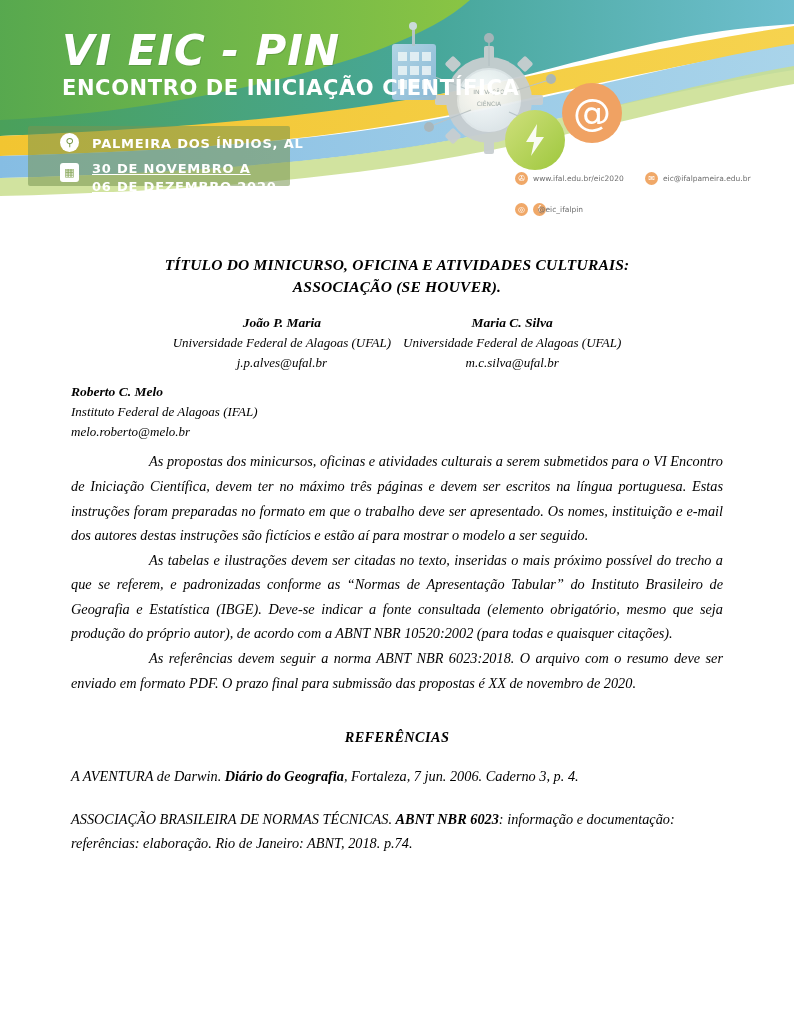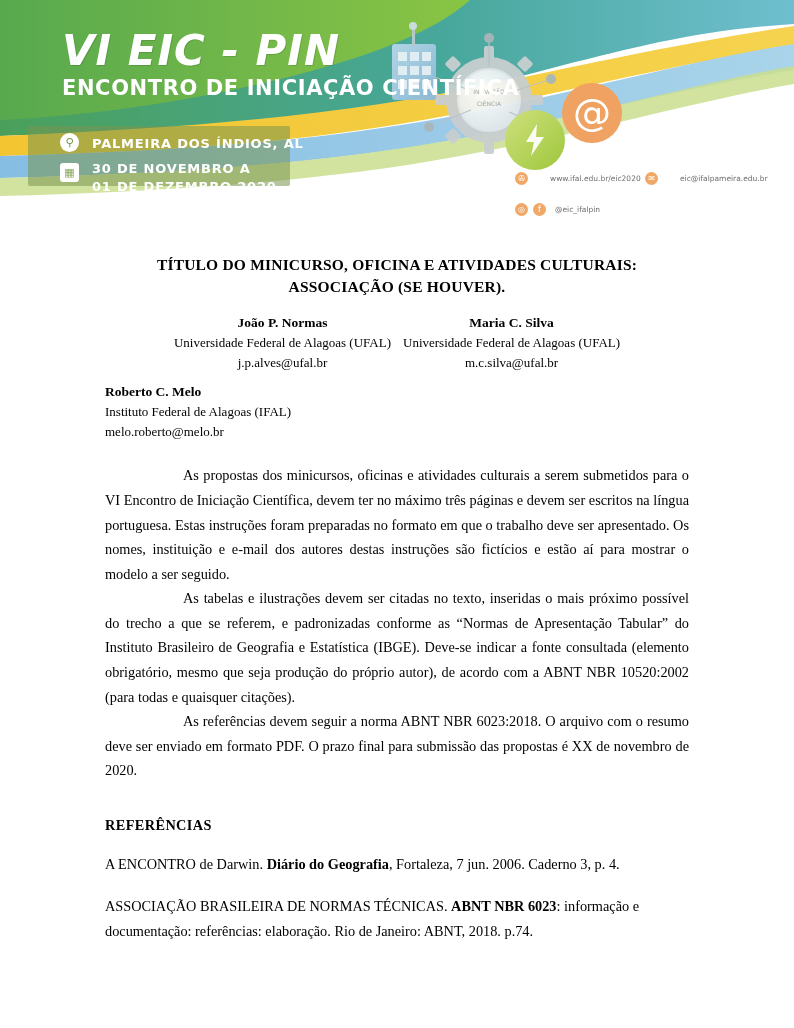--- a/index.html
+++ b/index.html
@@ -63,62 +63,62 @@
   }
   .info-row {
     position: absolute;
     color: #ffffff;
     font-family: "DejaVu Sans", sans-serif;
     font-weight: bold;
     font-size: 13px;
     letter-spacing: 0.8px;
   }
   .info-row.loc { left: 92px; top: 136px; }
-  .info-row.date { left: 92px; top: 160px; line-height: 1.35; }
+  .info-row.date { left: 92px; top: 160px; line-height: 1.35; text-decoration: underline; }
   .pin-icon, .cal-icon {
     position: absolute;
     left: 60px;
     width: 19px; height: 19px;
     border-radius: 50%;
     background: #ffffff;
     color: #7a9a4b;
     font-size: 11px;
     display: flex; align-items: center; justify-content: center;
     font-family: "DejaVu Sans", sans-serif;
   }
   .pin-icon { top: 133px; }
   .cal-icon { top: 163px; border-radius: 3px; color:#8aa85d; }
 
   .contact-line {
     position: absolute;
     font-family: "DejaVu Sans", sans-serif;
     font-size: 7.5px;
     color: #6d6d6d;
     white-space: nowrap;
-    margin-left: 17px;
   }
   .contact-dot {
     position: absolute;
     width: 13px; height: 13px;
     border-radius: 50%;
     background: #f0a868;
     color: #fff;
     font-size: 8px;
     display: flex; align-items: center; justify-content: center;
     font-family: "DejaVu Sans", sans-serif;
   }
 
   
   .doc {
     position: absolute;
     left: 0; top: 228px;
     width: 794px;
   }
   .page-inner {
-    padding: 0 105px;
+    padding: 0 71px;
+    font-style: italic;
   }
   .doc-title {
     text-align: center;
     font-family: "Liberation Serif", serif;
     font-weight: bold;
     font-size: 15.5px;
     line-height: 1.45;
     margin: 26px 0 14px 0;
     letter-spacing: 0.2px;
   }
@@ -138,32 +138,32 @@
     font-weight: bold;
     font-size: 13.5px;
   }
   .author-aff { font-size: 13px; }
   .author-mail { font-size: 13px; }
   .author-single {
     margin-top: 10px;
     line-height: 1.5;
   }
 
-  .body-text { margin-top: 22px; }
+  .body-text { margin-top: 8px; }
   .body-text p {
     margin: 0 0 0 0;
     text-align: justify;
     text-indent: 78px;
     font-size: 14.3px;
     line-height: 1.72;
   }
   .body-text p + p { margin-top: 0px; }
 
   .refs-heading {
-    text-align: left;
+    text-align: center;
     font-weight: bold;
     font-size: 14.3px;
     margin-top: 34px;
     letter-spacing: 0.4px;
   }
   .ref-item {
     margin-top: 18px;
     font-size: 14.3px;
     line-height: 1.7;
     text-align: left;
@@ -286,21 +286,21 @@
     <div class="banner-title">VI EIC - PIN</div>
     <div class="banner-subtitle">ENCONTRO DE INICIAÇÃO CIENTÍFICA</div>
   </div>
 
   <div class="info-box"></div>
   <div class="pin-icon">⚲</div>
   <div class="cal-icon">▦</div>
   <div class="info-row loc">PALMEIRA DOS ÍNDIOS, AL</div>
   <div class="info-row date">
     <div>30 DE NOVEMBRO A</div>
-    <div>01 DE DEZEMBRO 2020</div>
+    <div>06 DE DEZEMBRO 2020</div>
   </div>
 
   <div class="contact-dot" style="left:515px; top:172px;">✇</div>
   <div class="contact-line" style="left:533px; top:174px;">www.ifal.edu.br/eic2020</div>
 
   <div class="contact-dot" style="left:645px; top:172px;">✉</div>
   <div class="contact-line" style="left:663px; top:174px;">eic@ifalpameira.edu.br</div>
 
   <div class="contact-dot" style="left:515px; top:203px;">◎</div>
   <div class="contact-dot" style="left:533px; top:203px;">f</div>
@@ -310,21 +310,21 @@
 <div class="doc">
   <div class="page-inner">
 
     <div class="doc-title">
       <div>TÍTULO DO MINICURSO, OFICINA E ATIVIDADES CULTURAIS:</div>
       <div>ASSOCIAÇÃO (SE HOUVER).</div>
     </div>
 
     <div class="authors-row">
       <div class="author">
-        <div class="author-name">João P. Normas</div>
+        <div class="author-name">João P. Maria</div>
         <div class="author-aff">Universidade Federal de Alagoas (UFAL)</div>
         <div class="author-mail">j.p.alves@ufal.br</div>
       </div>
       <div class="author">
         <div class="author-name">Maria C. Silva</div>
         <div class="author-aff">Universidade Federal de Alagoas (UFAL)</div>
         <div class="author-mail">m.c.silva@ufal.br</div>
       </div>
     </div>
 
@@ -336,21 +336,21 @@
 
     <div class="body-text">
       <p>As propostas dos minicursos, oficinas e atividades culturais a serem submetidos para o VI Encontro de Iniciação Científica, devem ter no máximo três páginas e devem ser escritos na língua portuguesa.  Estas instruções foram preparadas no formato em que o trabalho deve ser apresentado.  Os nomes, instituição e e-mail dos autores destas instruções são fictícios e estão aí para mostrar o modelo a ser seguido.</p>
       <p>As tabelas e ilustrações devem ser citadas no texto, inseridas o mais próximo possível do trecho a que se referem, e padronizadas conforme as “Normas de Apresentação Tabular” do Instituto Brasileiro de Geografia e Estatística (IBGE). Deve-se indicar a fonte consultada (elemento obrigatório, mesmo que seja produção do próprio autor), de acordo com a ABNT NBR 10520:2002 (para todas e quaisquer citações).</p>
       <p>As referências devem seguir a norma ABNT NBR 6023:2018.  O arquivo com o resumo deve ser enviado em formato PDF. O prazo final para submissão das propostas é XX de novembro de 2020.</p>
     </div>
 
     <div class="refs-heading">REFERÊNCIAS</div>
 
     <div class="ref-item">
-      <span>A ENCONTRO de Darwin. </span><b>Diário do Geografia</b><span>, Fortaleza, 7 jun. 2006. Caderno 3, p. 4.</span>
+      <span>A AVENTURA de Darwin. </span><b>Diário do Geografia</b><span>, Fortaleza, 7 jun. 2006. Caderno 3, p. 4.</span>
     </div>
 
     <div class="ref-item">
       <span>ASSOCIAÇÃO BRASILEIRA DE NORMAS TÉCNICAS. </span><b>ABNT NBR 6023</b><span>: informação e documentação: referências: elaboração. Rio de Janeiro: ABNT, 2018. p.74.</span>
     </div>
 
   </div>
 </div>
 
 </body></html>

